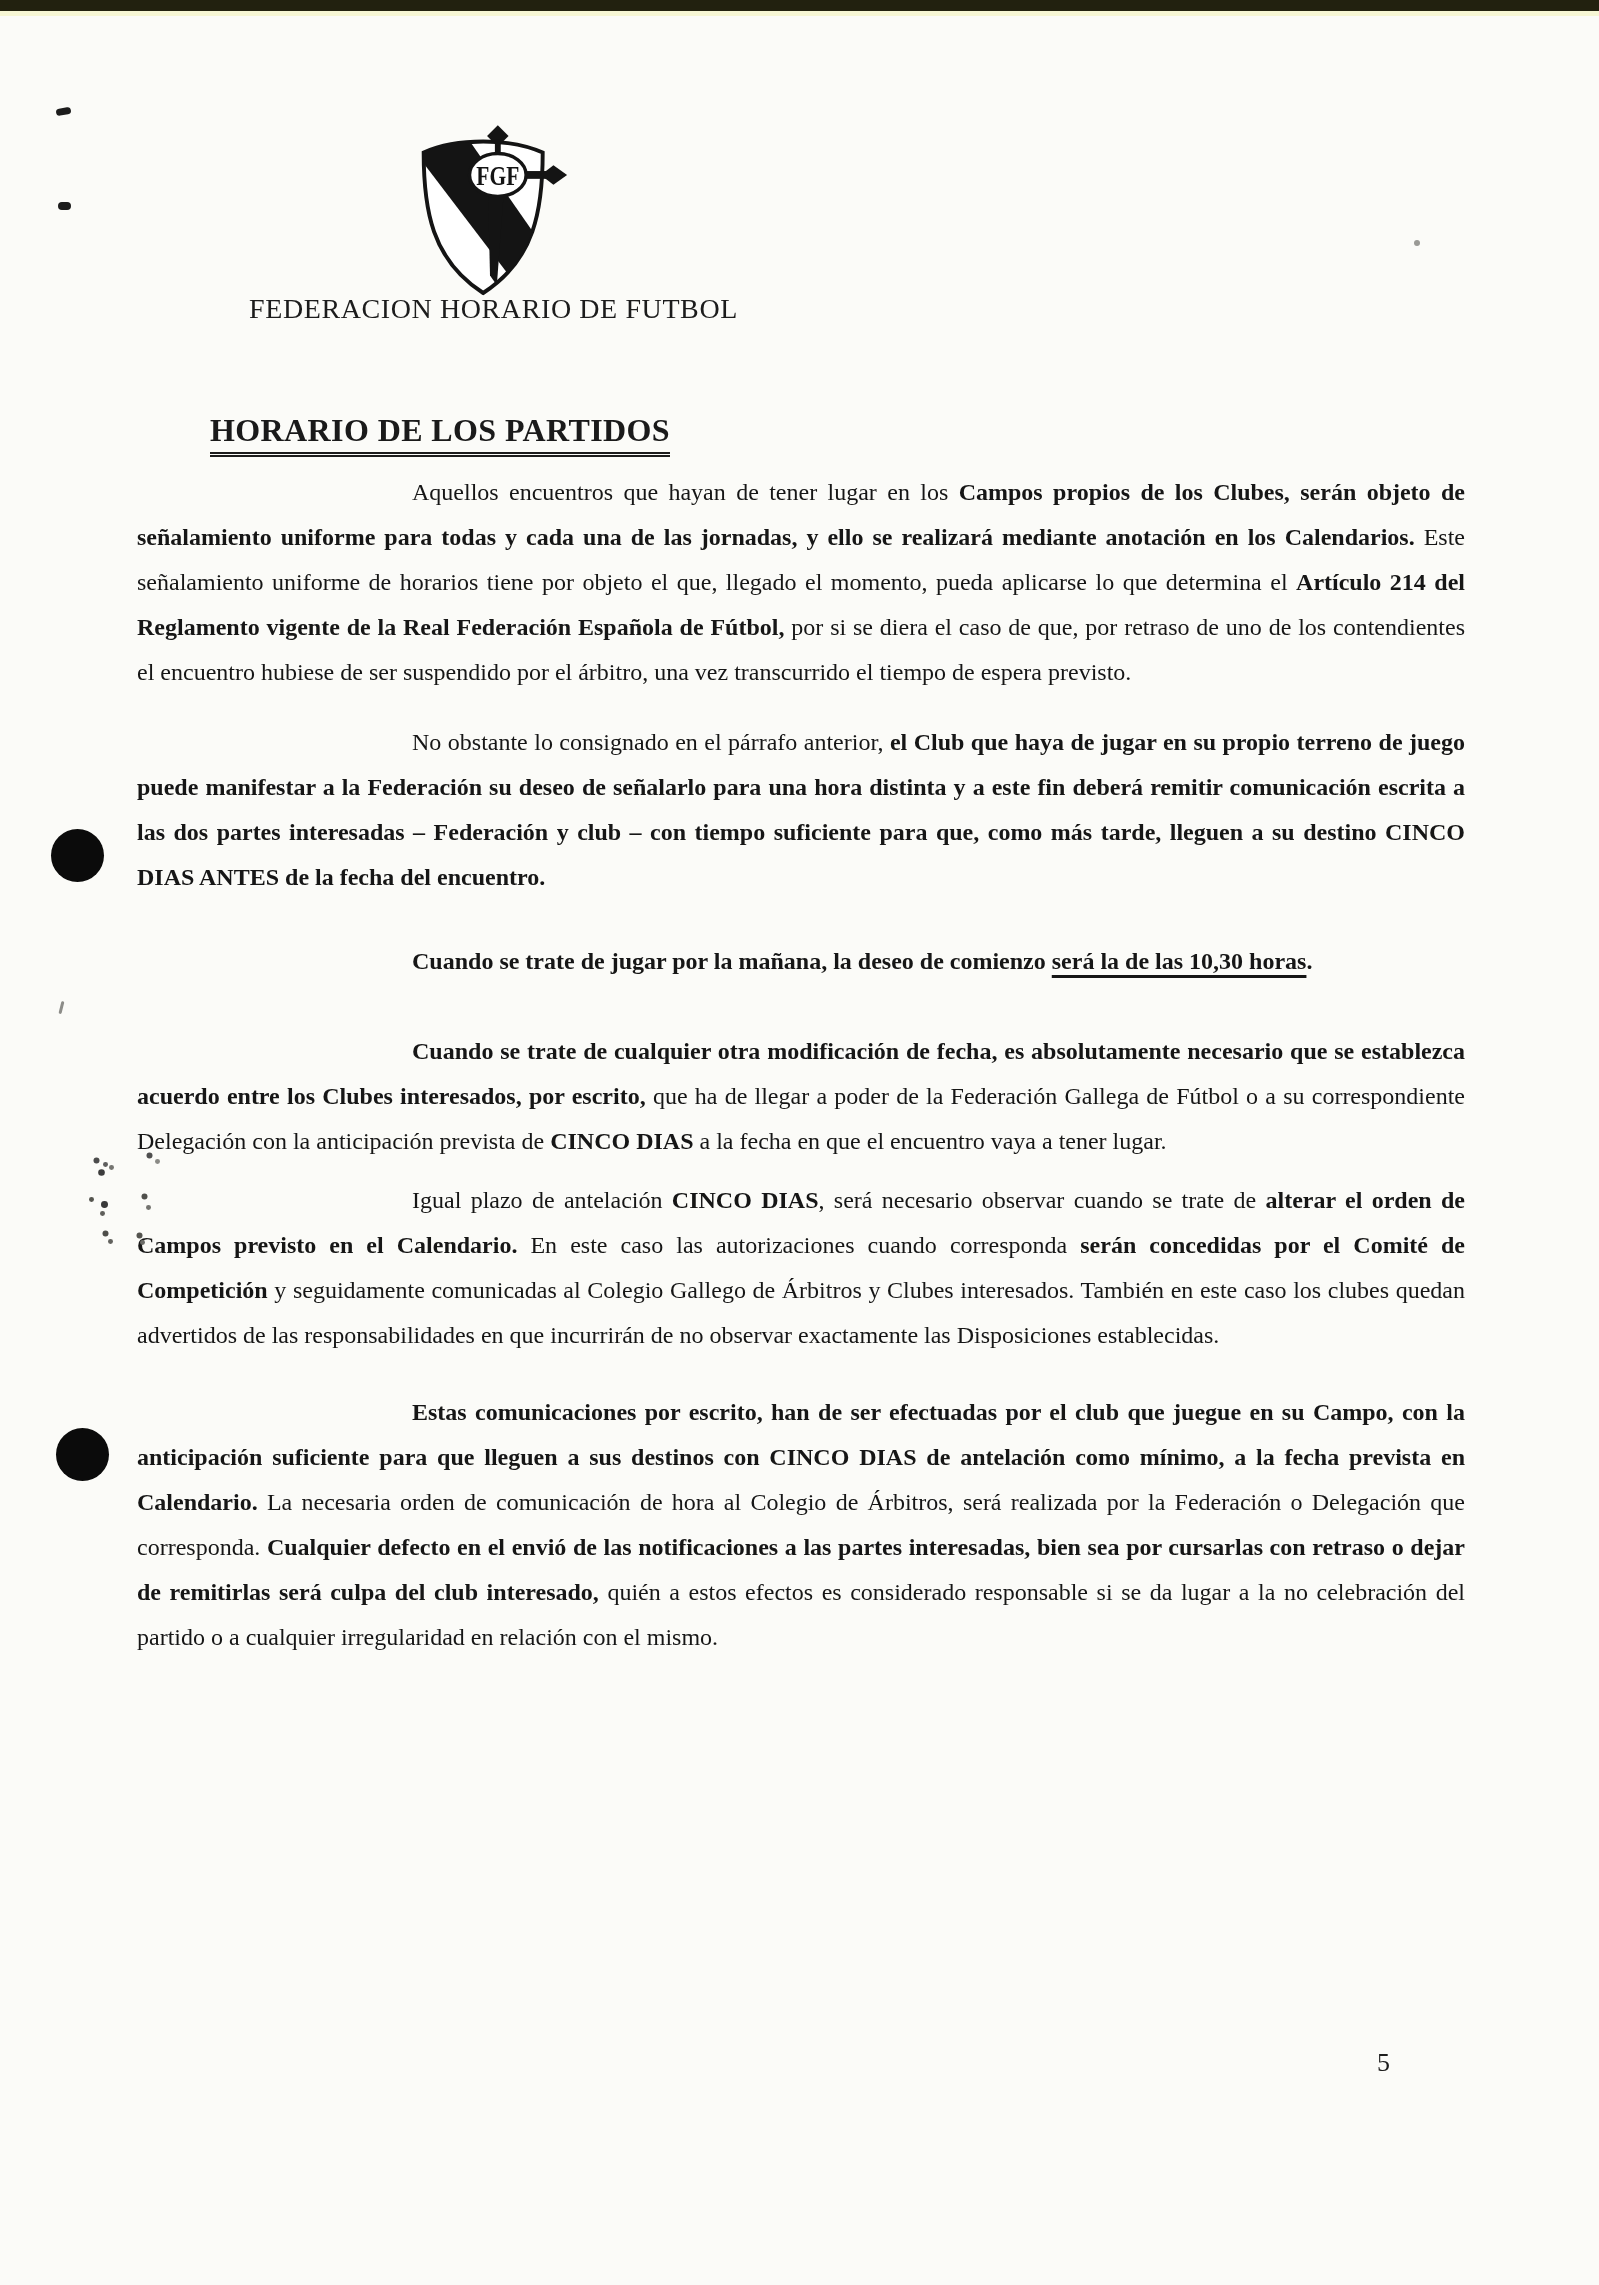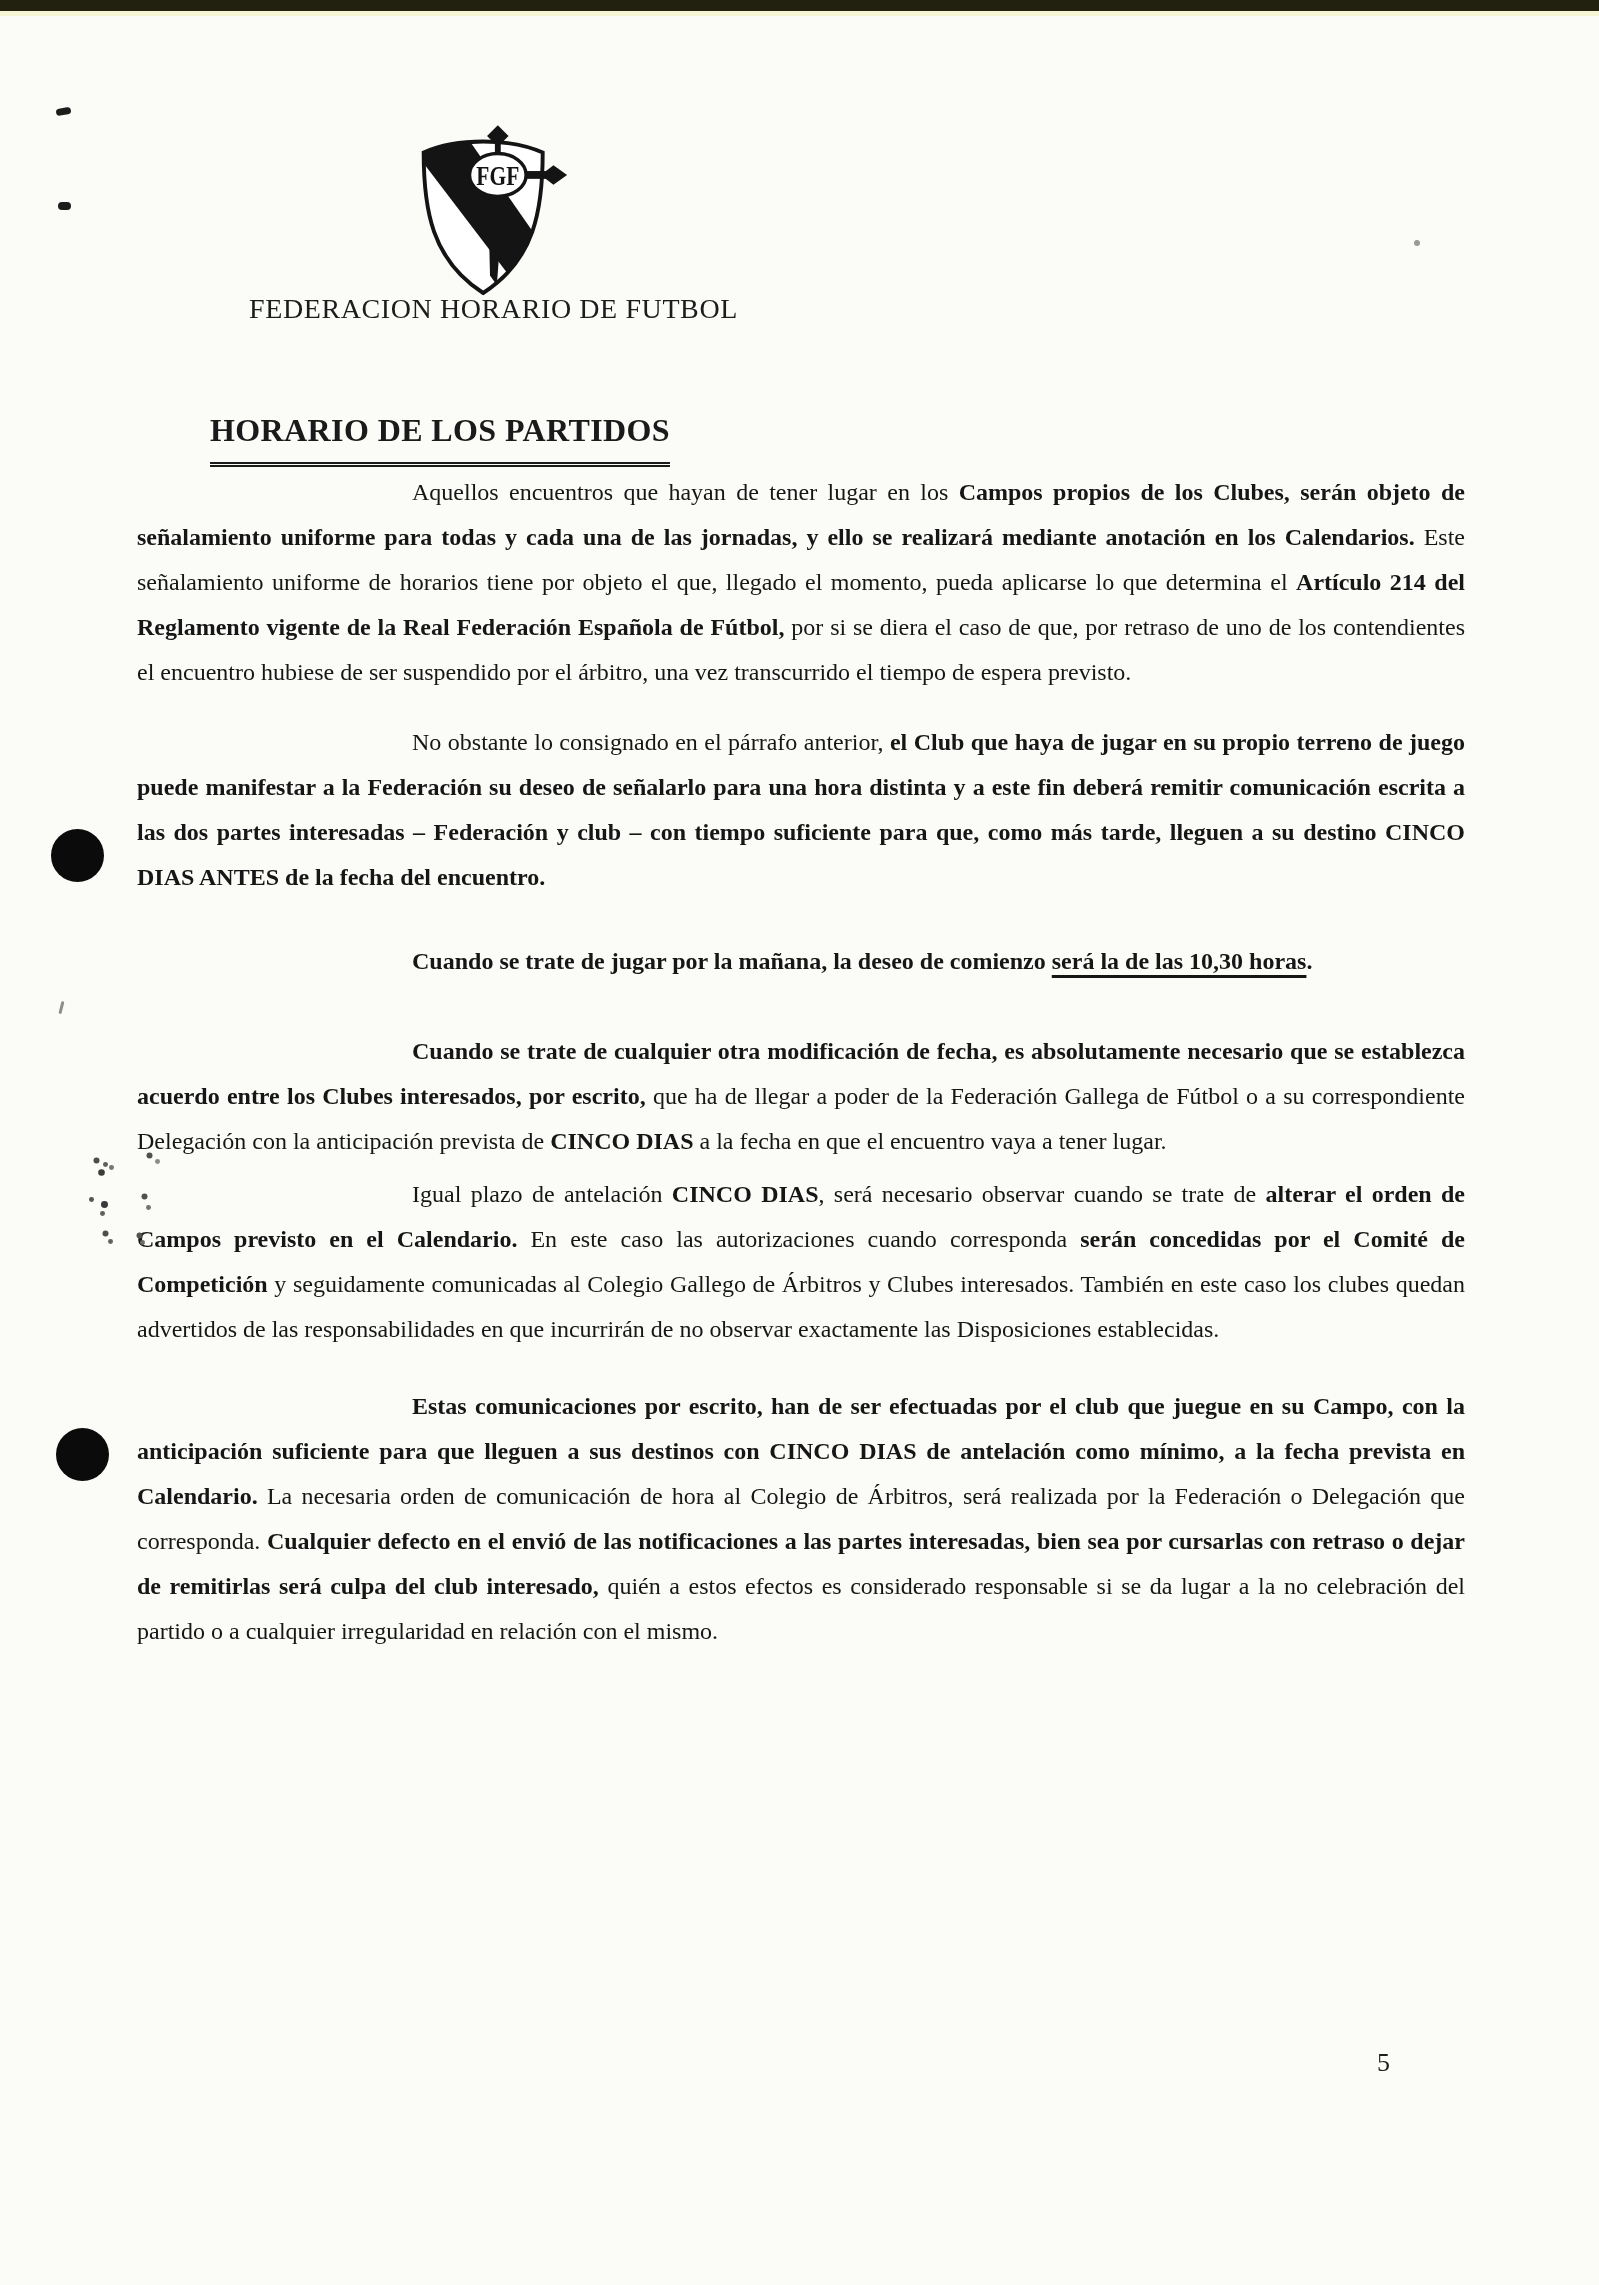--- a/index.html
+++ b/index.html
@@ -32,35 +32,35 @@
     white-space:nowrap;
   }
   .doc-title{
     position:absolute;left:210px;top:391px;
     font-size:32px;font-weight:700;letter-spacing:0.4px;
     white-space:nowrap;
   }
   .doc-title .tspan{
     display:inline-block;
     border-bottom:5.9px double #1b1b1b;
-    padding-bottom:13px;
+    padding-bottom:3px;
   }
   .doc-body{
     position:absolute;left:137px;top:470px;width:1328px;
   }
   .para{
     margin:0 0 27px 0;
     font-size:24px;line-height:45px;
     text-align:justify;text-indent:275px;
     color:#161616;
   }
   .para:nth-of-type(1){margin-bottom:25px;}
   .para:nth-of-type(2){margin-bottom:39px;}
   .para:nth-of-type(3){margin-bottom:45px;}
-  .para:nth-of-type(4){margin-bottom:8px;}
+  .para:nth-of-type(4){margin-bottom:14px;}
   .para:nth-of-type(5){margin-bottom:32px;}
   .para:nth-of-type(6){margin-bottom:0;}
   .b{font-weight:700;}
   .u{text-decoration:underline;text-decoration-thickness:2.9px;text-underline-offset:5.9px;}
   .page-number{
     position:absolute;left:1377px;top:2048px;
     font-size:26px;color:#1d1d1d;
   }
   
   .hole-dot{position:absolute;background:#0b0b0b;border-radius:50%;}

